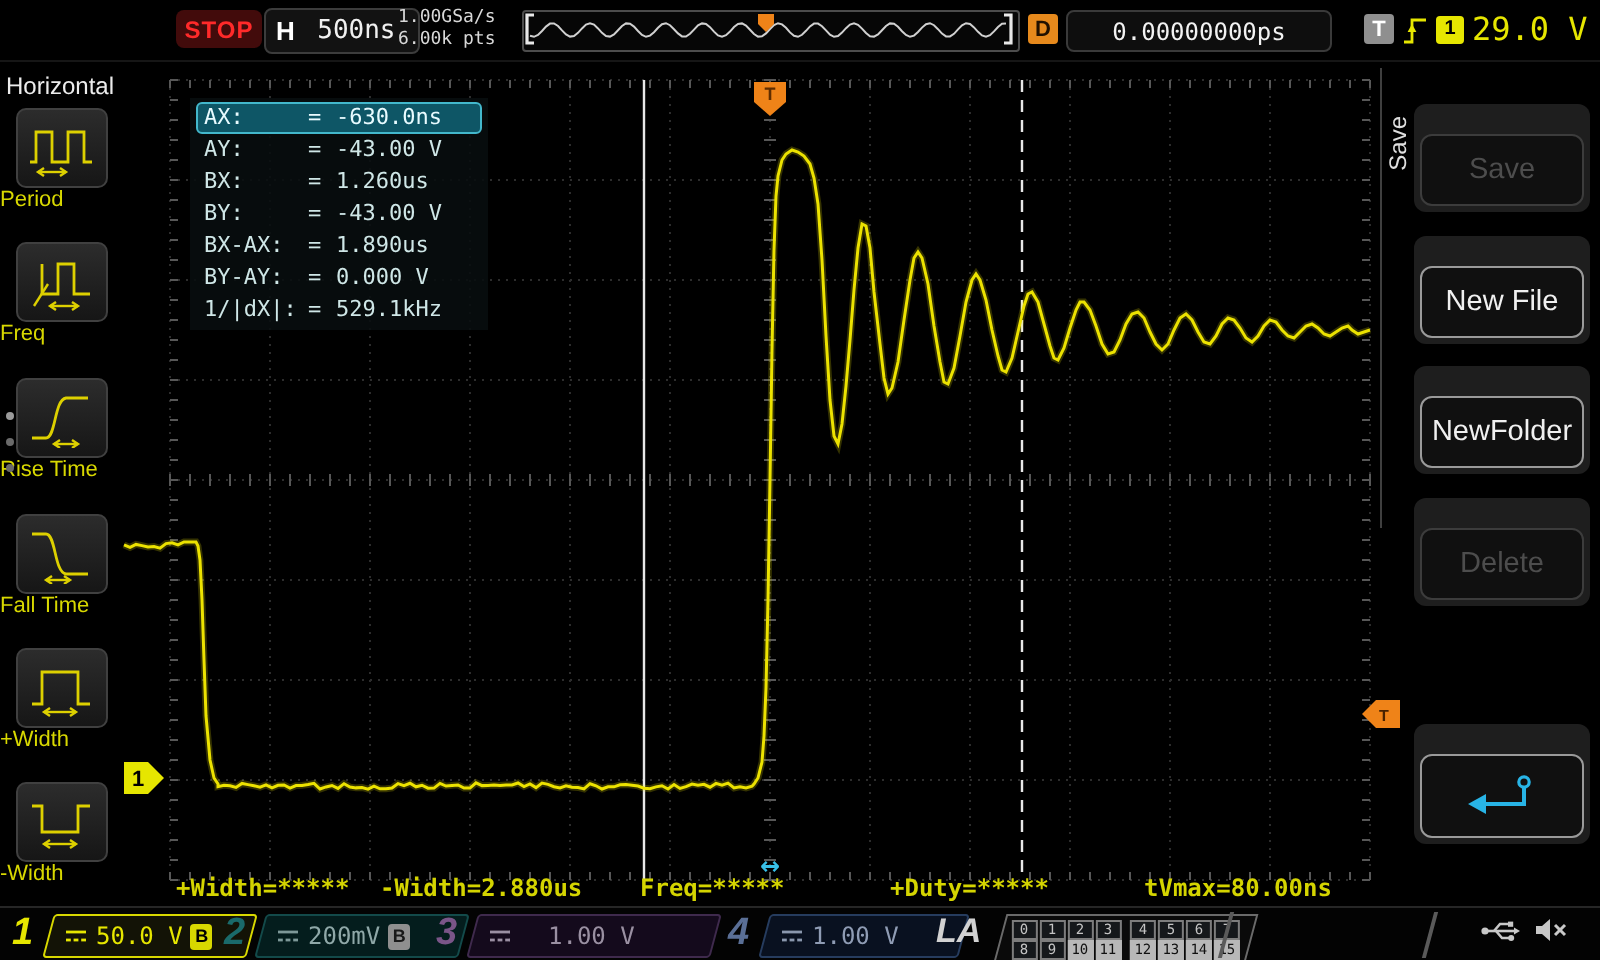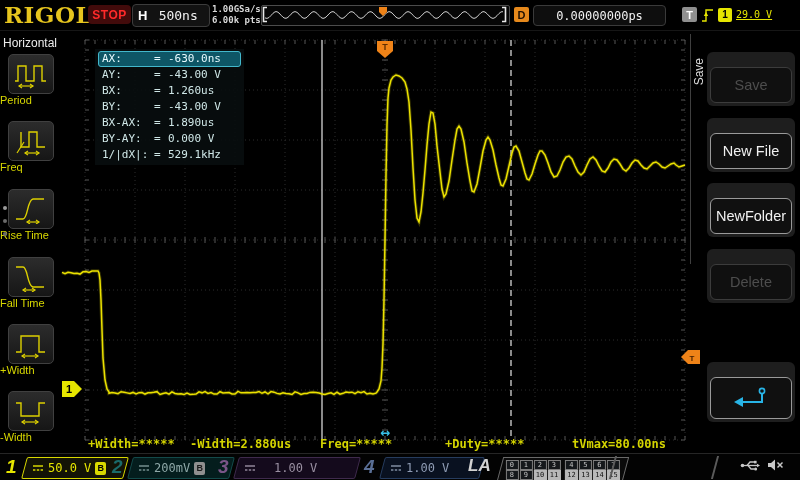--- a/index.html
+++ b/index.html
@@ -10,35 +10,35 @@
            border-bottom:1px solid #161616;z-index:3;}
   .logo{position:absolute;left:4px;top:1px;font-family:"DejaVu Serif",serif;font-weight:bold;
         font-size:23px;color:#e6c51e;letter-spacing:.5px;}
   .stop-btn{position:absolute;left:88px;top:5px;width:43px;height:19px;background:#420b0b;
             border-radius:4px;display:flex;align-items:center;justify-content:center;
             color:#ff2a2a;font-weight:bold;font-size:12px;letter-spacing:.5px;}
   .h-group{position:absolute;left:132px;top:4px;width:76px;height:21px;background:#121212;
            border:1px solid #3c3c3c;border-radius:4px;display:flex;align-items:center;}
   .h-label{margin-left:5px;color:#fff;font-weight:bold;font-size:13px;}
   .h-value{flex:1;text-align:center;color:#f0f0f0;font-size:13px;font-family:"DejaVu Sans Mono",monospace;}
-  .sample-info{position:absolute;left:212px;top:4px;font-size:9px;line-height:11px;color:#d8d8d8;
-               font-family:"DejaVu Sans Mono",monospace;white-space:nowrap;font-weight:bold;}
+  .sample-info{position:absolute;left:199px;top:4px;font-size:9px;line-height:11px;color:#d8d8d8;
+               font-family:"DejaVu Sans Mono",monospace;white-space:nowrap;}
   .preview{position:absolute;left:261px;top:5px;width:247px;height:19px;background:#060606;
            border:1px solid #4c4c4c;border-radius:2px;}
   .d-box{position:absolute;left:514px;top:7px;width:15px;height:15px;background:#e6891c;border-radius:2px;
          display:flex;align-items:center;justify-content:center;color:#201000;font-weight:bold;font-size:11px;}
   .d-value{position:absolute;left:533px;top:5px;width:131px;height:19px;background:#0e0e0e;
            border:1px solid #3a3a3a;border-radius:4px;display:flex;align-items:center;justify-content:center;
            color:#f2f2f2;font-size:12px;font-family:"DejaVu Sans Mono",monospace;}
   .t-group{position:absolute;left:682px;top:5px;height:19px;display:flex;align-items:center;gap:4px;}
   .t-box{width:15px;height:15px;background:#8f8f8f;border-radius:2px;display:flex;align-items:center;
          justify-content:center;color:#fff;font-weight:bold;font-size:11px;}
   .ch1-box{width:14px;height:14px;background:#e6e600;border-radius:2px;display:flex;align-items:center;
            justify-content:center;color:#000;font-weight:bold;font-size:10px;}
-  .t-level{color:#e6e600;font-size:10px;font-family:"DejaVu Sans Mono",monospace;text-decoration:underline;}
+  .t-level{color:#e6e600;font-size:16px;font-family:"DejaVu Sans Mono",monospace;}
   
   .left-menu{position:absolute;left:0;top:30px;width:60px;height:425px;z-index:3;}
   .lm-title{position:absolute;left:0;top:6px;width:60px;text-align:center;color:#ececec;font-size:12px;}
   .menu-item{position:absolute;left:0;width:60px;}
   .mi-btn{position:absolute;left:8px;width:44px;height:38px;border:1px solid #404040;border-radius:5px;
           background:linear-gradient(#2c2c2c,#161616);display:flex;align-items:center;justify-content:center;}
   .mi-label{position:absolute;left:0;width:60px;text-align:left;color:#d8d800;font-size:11px;white-space:nowrap;}
   .mi1 .mi-btn{top:24px}.mi1 .mi-label{top:64px}
   .mi2 .mi-btn{top:91px}.mi2 .mi-label{top:131px}
   .mi3 .mi-btn{top:159px}.mi3 .mi-label{top:199px}
@@ -433,21 +433,20 @@
     <polygon points="377,41 393,41 393,51 385,58 377,51" fill="#ef8318"></polygon>
     <text x="385" y="50" text-anchor="middle" font-size="9" font-weight="bold" fill="#5f2d00" font-family="Liberation Sans, sans-serif">T</text>
     <polygon points="62,381 74,381 82,389 74,397 62,397" fill="#e6e600"></polygon>
     <text x="69" y="393" text-anchor="middle" font-size="11" font-weight="bold" fill="#000" font-family="Liberation Sans, sans-serif">1</text>
     <polygon points="700,350 688,350 681,357 688,364 700,364" fill="#ef8318"></polygon>
     <text x="692" y="360.5" text-anchor="middle" font-size="8" font-weight="bold" fill="#4a2300" font-family="Liberation Sans, sans-serif">T</text>
     <text x="385" y="437" text-anchor="middle" font-size="12" font-weight="bold" fill="#38c0e8" font-family="DejaVu Sans, sans-serif">↔</text>
   </svg>
 
 <div class="top-bar">
-  <div class="logo">RIGOL</div>
   <div class="stop-btn">STOP</div>
   <div class="h-group">
     <span class="h-label">H</span>
     <span class="h-value">500ns</span>
   </div>
   <div class="sample-info">
     <div>1.00GSa/s</div>
     <div>6.00k pts</div>
   </div>
   <div class="preview">

